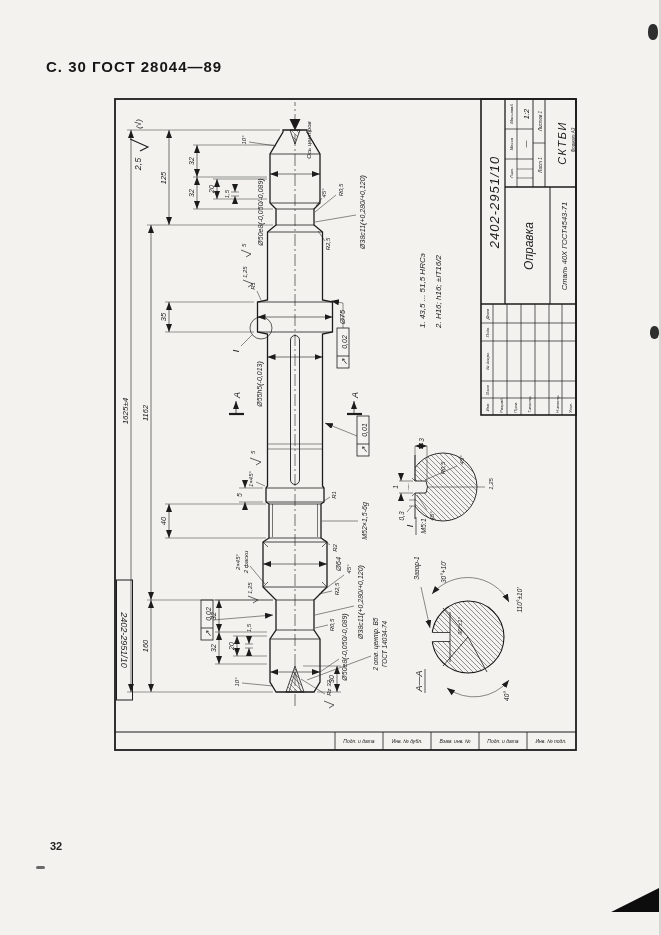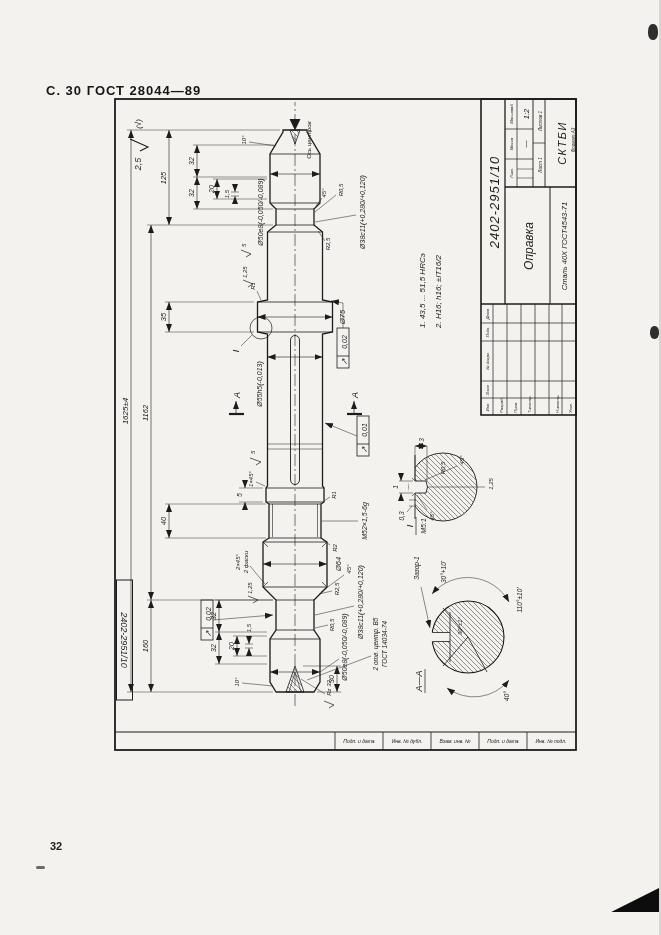--- a/index.html
+++ b/index.html
@@ -3,21 +3,21 @@
 <meta charset="utf-8">
 <style>
   html,body{margin:0;padding:0;}
   body{
     width:661px;height:935px;position:relative;overflow:hidden;
     background:#f3f2ee;
     font-family:"Liberation Sans",sans-serif;
   }
   .page-header{
     position:absolute;left:46px;top:58px;
-    font-weight:bold;font-size:13px;letter-spacing:1px;color:#161616;margin-top:25px;
+    font-weight:bold;font-size:15px;letter-spacing:1px;color:#161616;
   }
   .page-number{
     position:absolute;left:50px;top:840px;
     font-weight:bold;font-size:11px;color:#222;
   }
   .drawing-wrap{
     position:absolute;left:113px;top:97px;width:465px;height:655px;
   }
   .drawing-wrap svg{
     display:block;width:655px;height:465px;

